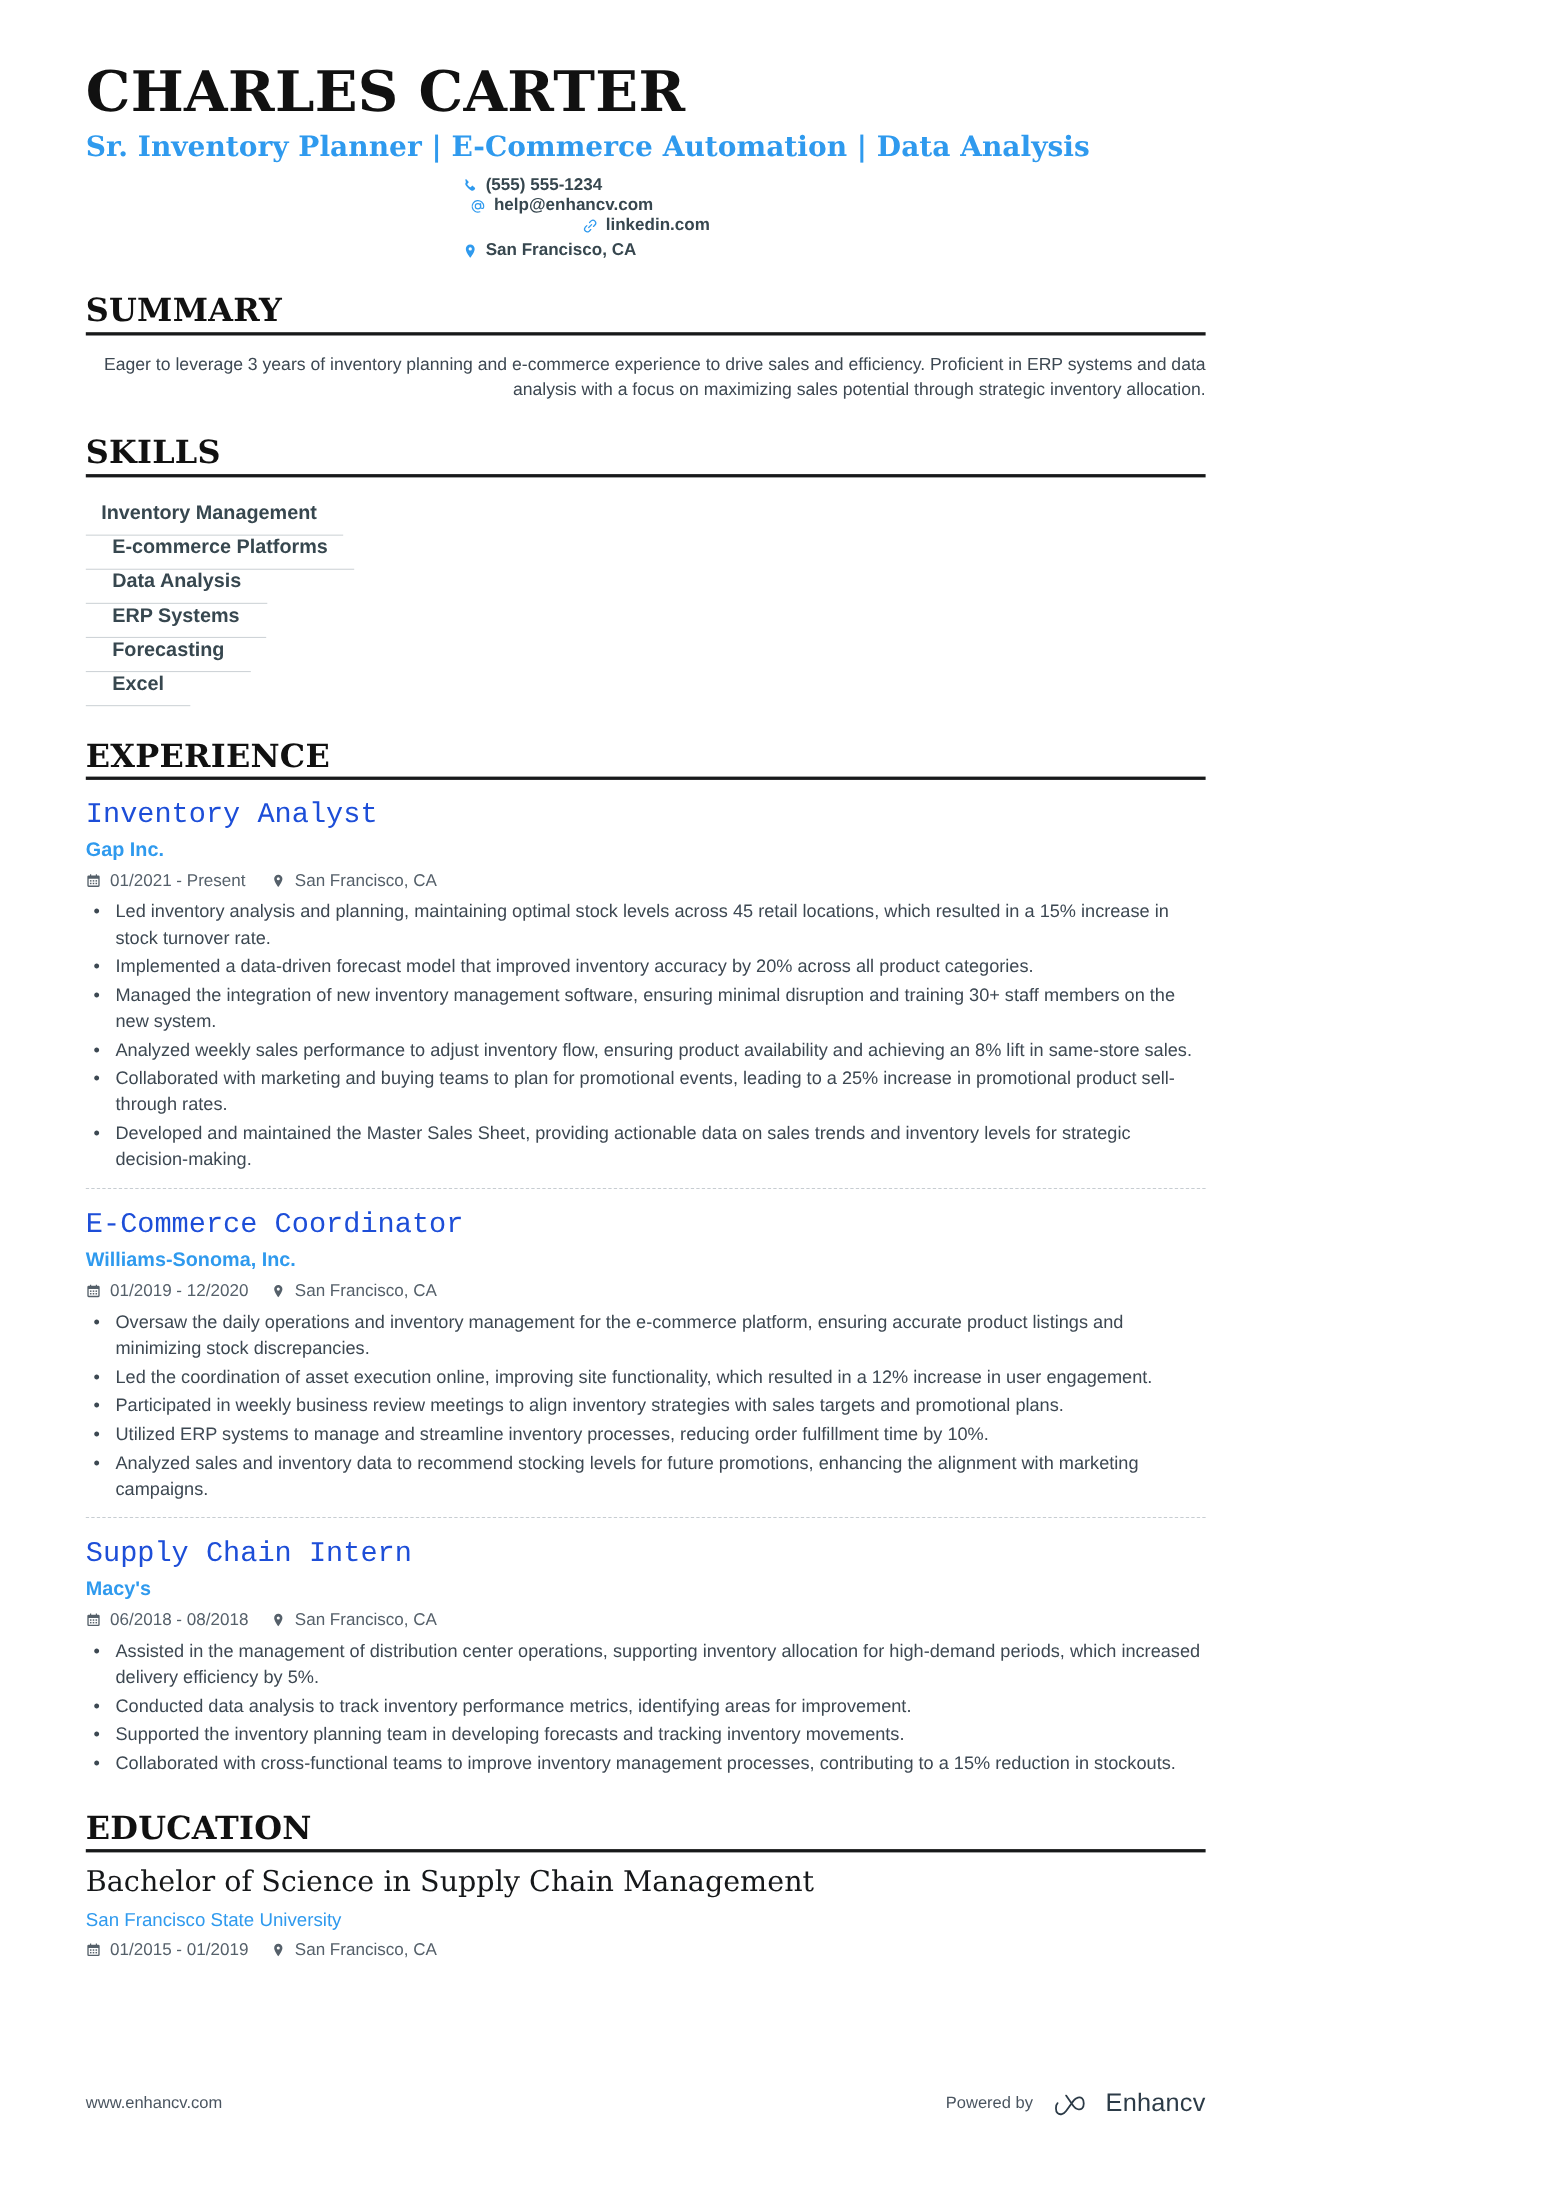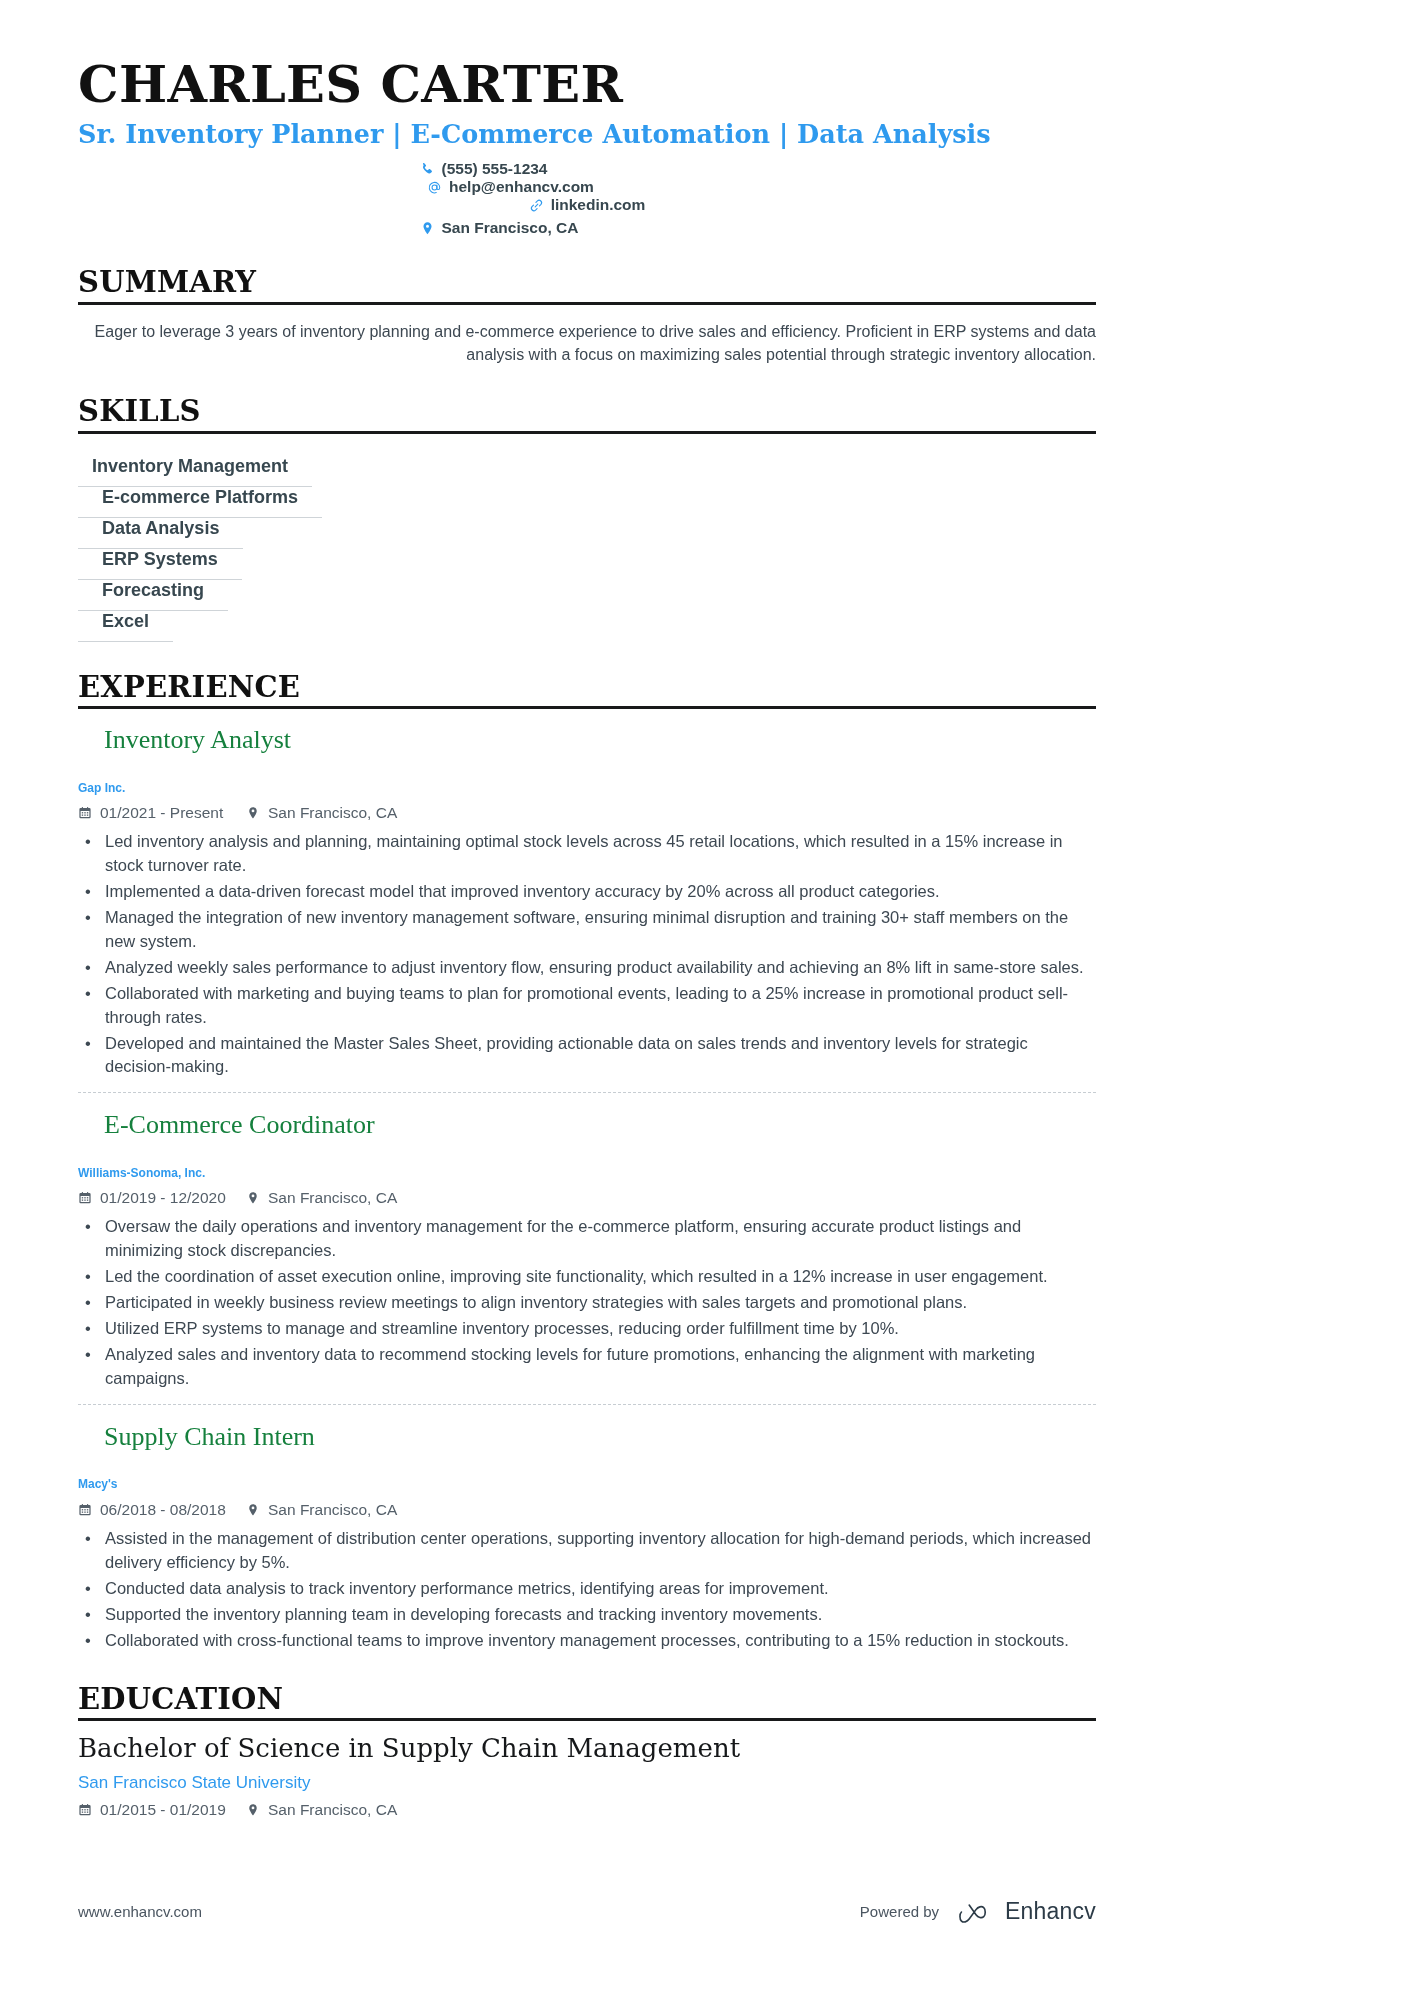--- a/index.html
+++ b/index.html
@@ -126,33 +126,32 @@
   .exp-list { margin-top: 11px; }
 
   .exp-item { padding-top: 4px; }
   .exp-item + .exp-item {
     border-top: 1.5px dashed #c7cdd2;
     margin-top: 12px;
     padding-top: 16px;
   }
 
   .exp-title {
-    font-family: Liberation Serif, serif;
+    font-family: Liberation Mono, monospace;
     font-weight: 400;
     font-size: 26px;
-    color: #15803d;
+    color: #1d4ed8;
     line-height: 1.25;
-    margin-left: 26px;
   }
 
   .exp-company {
-    font-size: 12px;
+    font-size: 18px;
     font-weight: 700;
     color: #2f9aee;
-    margin-top: 24px;
+    margin-top: 4px;
     line-height: 1.3;
   }
 
   .meta-row {
     display: flex;
     align-items: center;
     margin-top: 8px;
     font-size: 15.5px;
     color: #55606a;
   }

